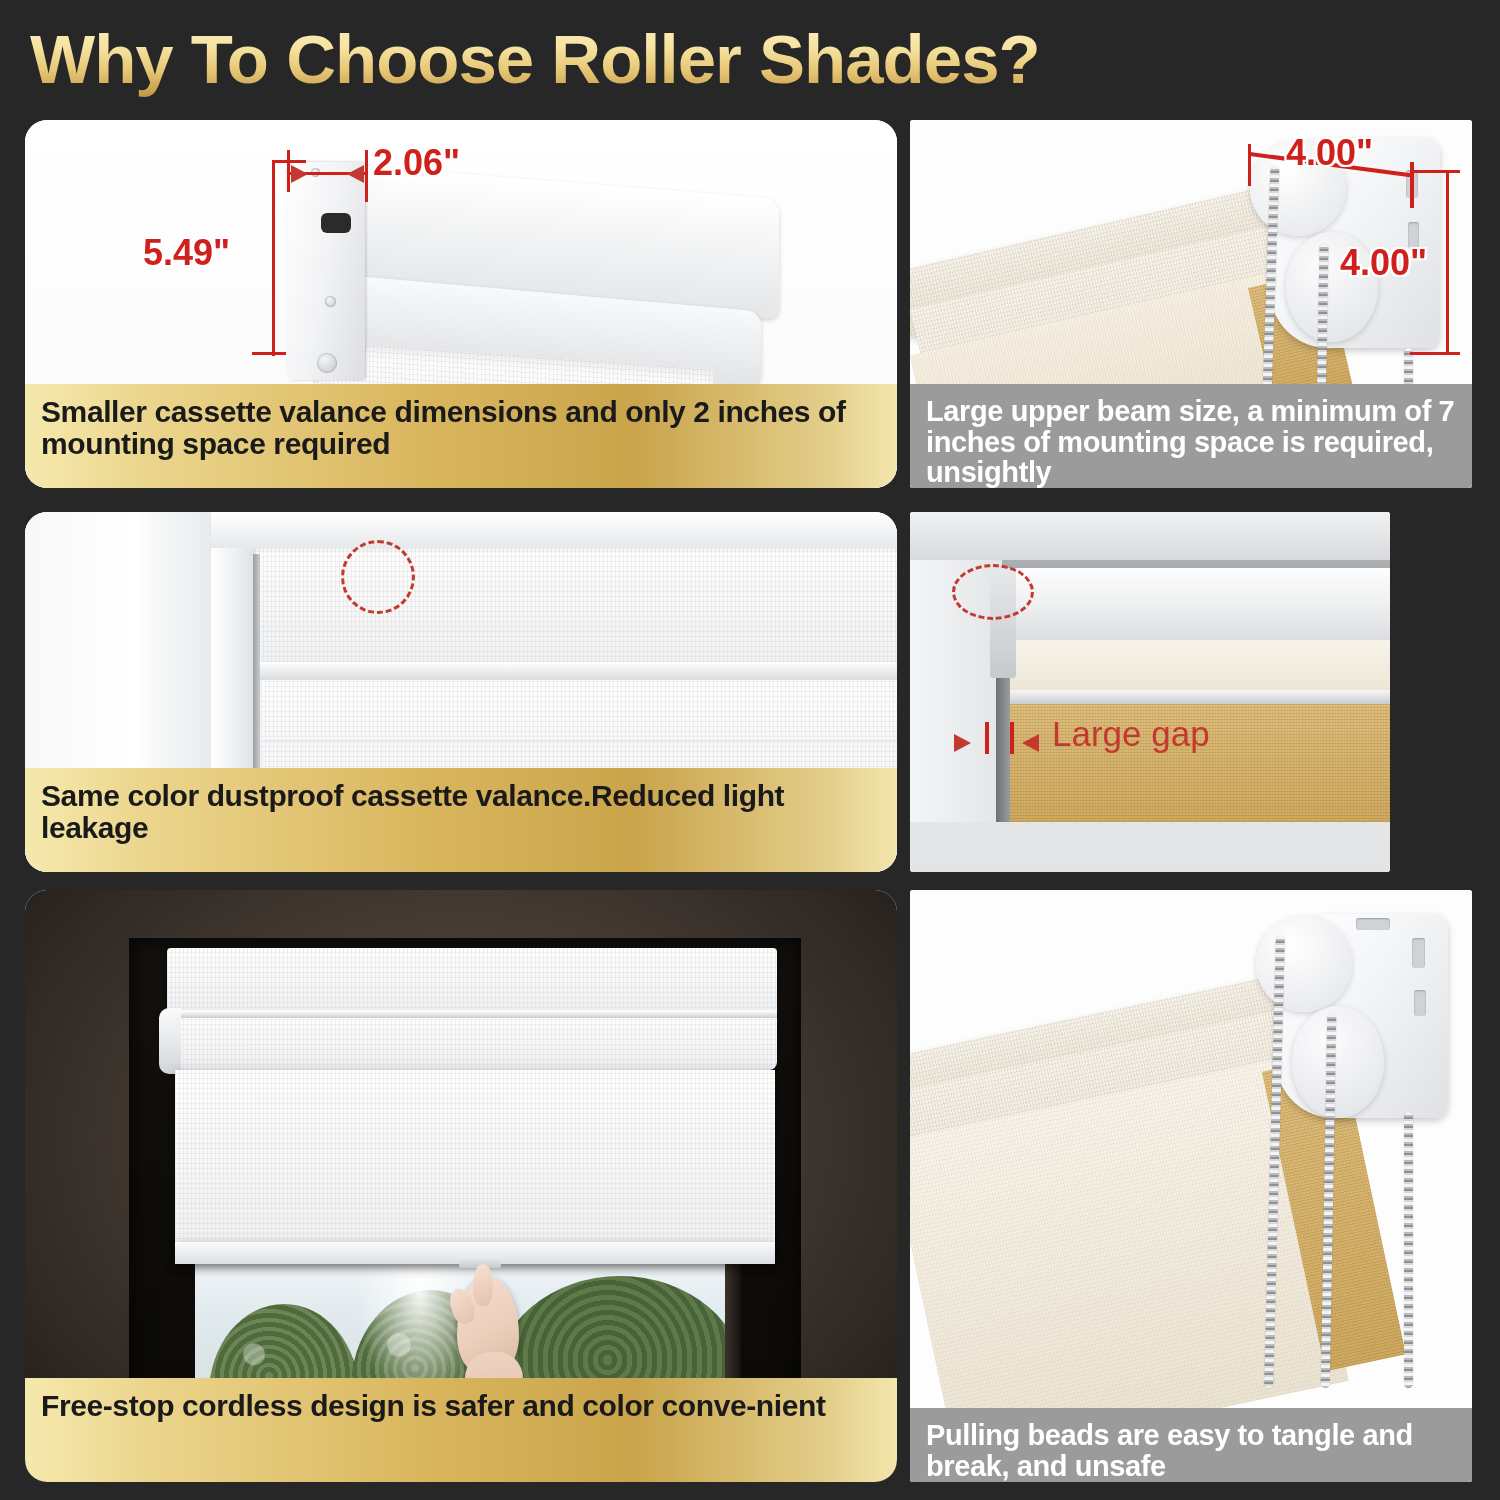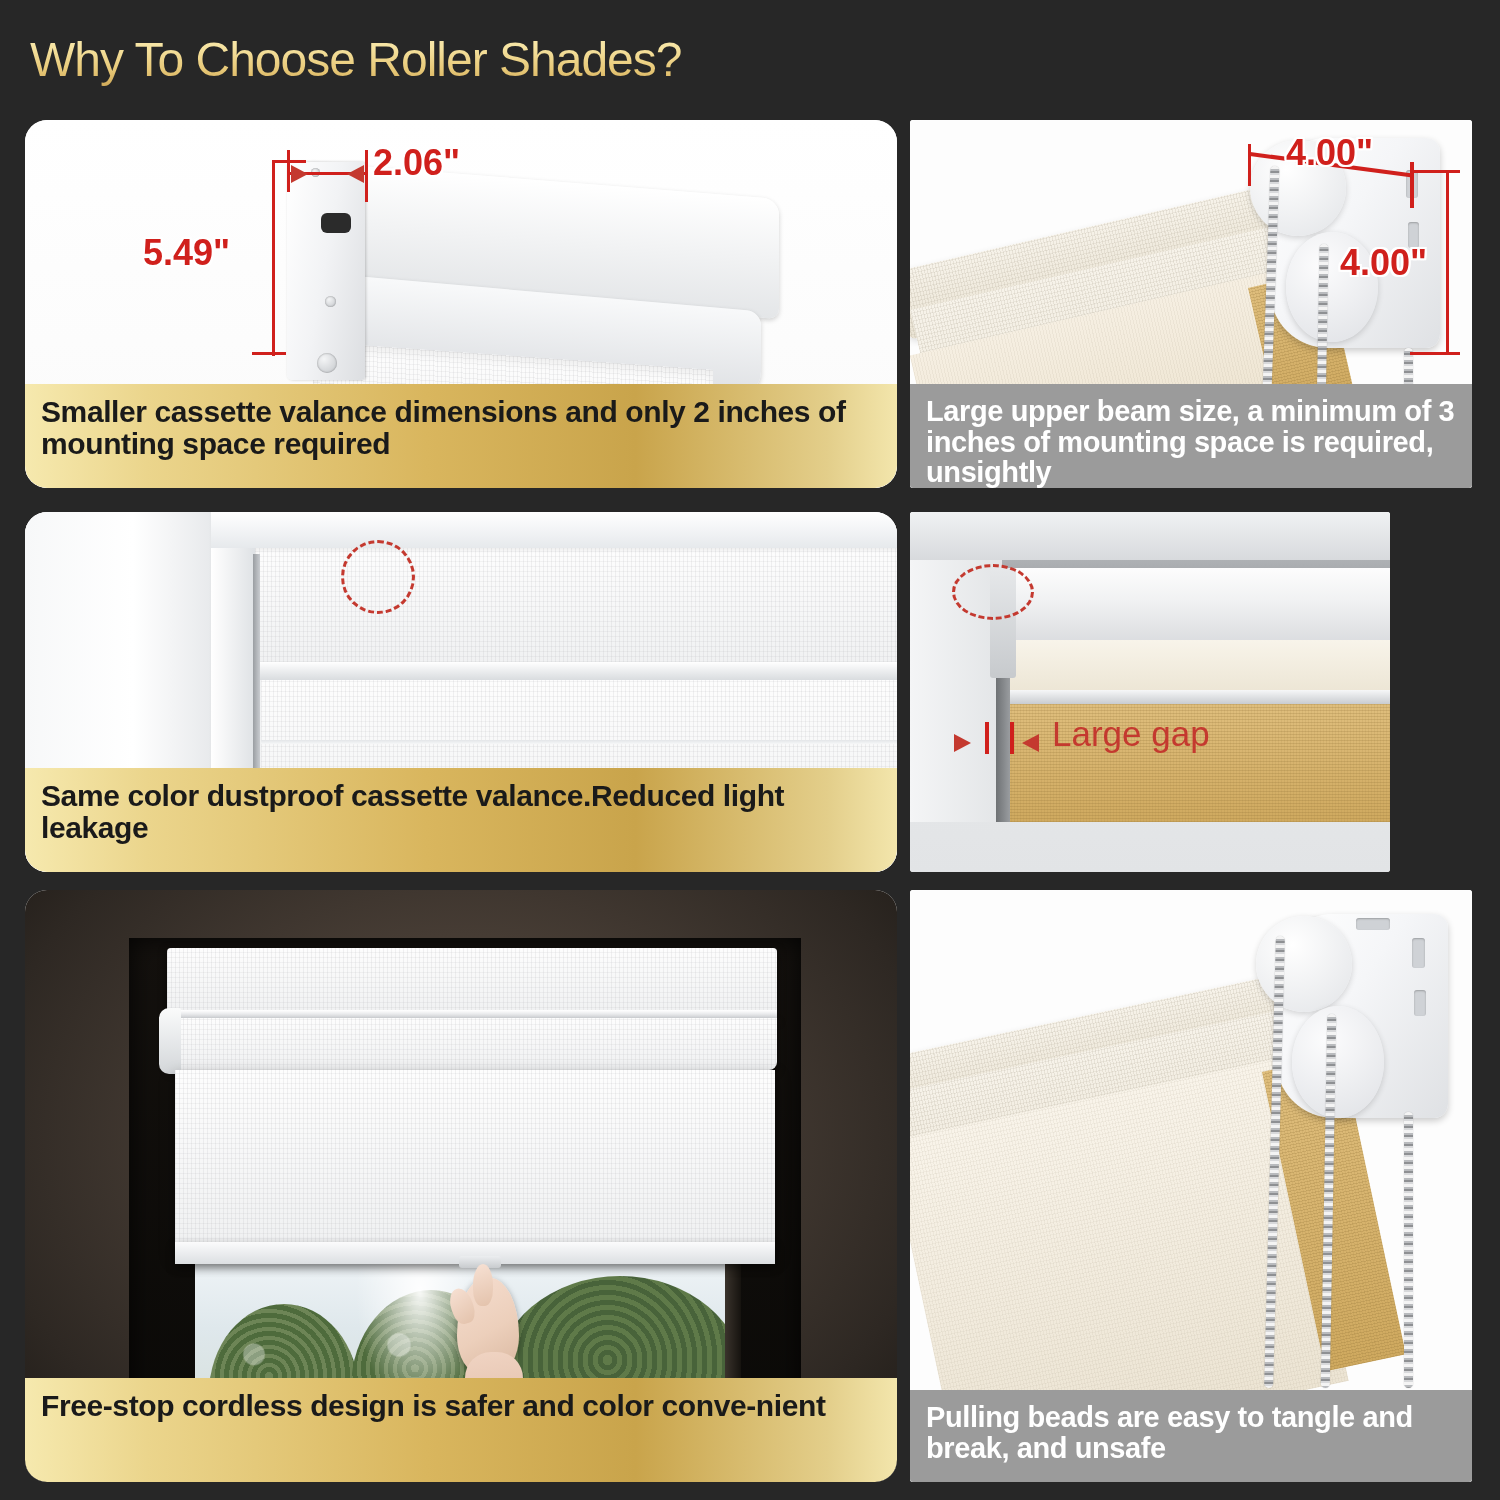--- a/index.html
+++ b/index.html
@@ -9,22 +9,22 @@
     font-family:"Liberation Sans", sans-serif;
     overflow:hidden;
     position:relative;
   }
 
   
   #page-title {
     position:absolute;
     left:30px; top:20px;
     width:1200px; height:80px;
-    font-size:48px;
-    font-weight:normal;
+    font-size:69px;
+    font-weight:bold;
     letter-spacing:-1px;
     line-height:80px;
     background:linear-gradient(180deg,#FBF0C2 0%,#F6E3A1 34%,#E7C877 62%,#BD9140 100%);
     -webkit-background-clip:text;
     background-clip:text;
     color:transparent;
     -webkit-text-fill-color:transparent;
     white-space:nowrap;
     text-shadow:none;
   }
@@ -283,21 +283,21 @@
     <div class="rline" style="left:340px; top:32px; width:164px; height:4px;
                 transform:rotate(7.5deg); transform-origin:left center;"></div>
     <div class="dim" style="left:376px; top:12px; font-size:36px;">4.00"</div>
 
     <div class="rline" style="left:502px; top:50px; width:48px; height:3px;"></div>
     <div class="rline" style="left:500px; top:232px; width:50px; height:3px;"></div>
     <div class="rline" style="left:536px; top:50px; width:3px; height:184px;"></div>
     <div class="dim" style="left:430px; top:122px; font-size:36px;">4.00"</div>
   </div>
 
-  <div class="caption gray" style="height:104px; font-size:29px;">Large upper beam size, a minimum of 3 inches of mounting space is required, unsightly</div>
+  <div class="caption gray" style="height:104px; font-size:29px;">Large upper beam size, a minimum of 7 inches of mounting space is required, unsightly</div>
 </div>
 
 <div class="panel left" style="left:25px; top:512px; width:872px; height:360px;">
   <div class="photo" style="background:#f2f3f4;">
 
     <div style="position:absolute; left:0; top:0; width:186px; height:100%;
                 background:linear-gradient(90deg,#f7f8f9 0%,#ffffff 58%,#e8eaec 100%);"></div>
     <div style="position:absolute; left:186px; top:0; width:44px; height:100%;
                 background:linear-gradient(90deg,#ffffff,#dfe2e5);
                 box-shadow:2px 0 5px rgba(0,0,0,.08);"></div>
@@ -447,14 +447,14 @@
     <div style="position:absolute; left:382px; top:116px; width:92px; height:112px;
                 border-radius:50%;
                 background:radial-gradient(circle at 38% 30%,#fcfcfd,#dfe1e5);
                 box-shadow:0 2px 6px rgba(0,0,0,.16);"></div>
 
     <div class="bead-chain" style="left:360px; top:46px; height:452px; transform:rotate(1.5deg);"></div>
     <div class="bead-chain" style="left:414px; top:124px; height:374px; transform:rotate(1deg);"></div>
     <div class="bead-chain" style="left:494px; top:222px; height:276px;"></div>
   </div>
 
-  <div class="caption gray" style="height:92px; font-size:29px;">Pulling beads are easy to tangle and break, and unsafe</div>
+  <div class="caption gray" style="height:74px; font-size:29px;">Pulling beads are easy to tangle and break, and unsafe</div>
 </div>
 
 </body></html>

